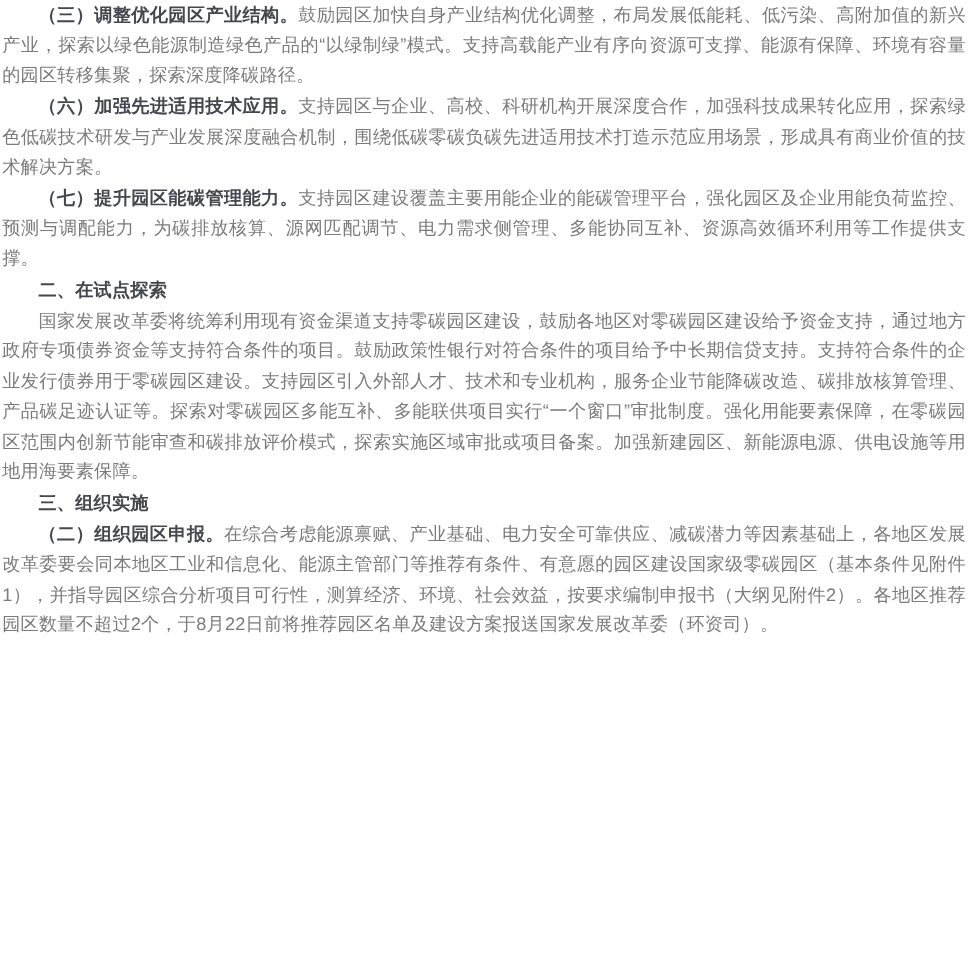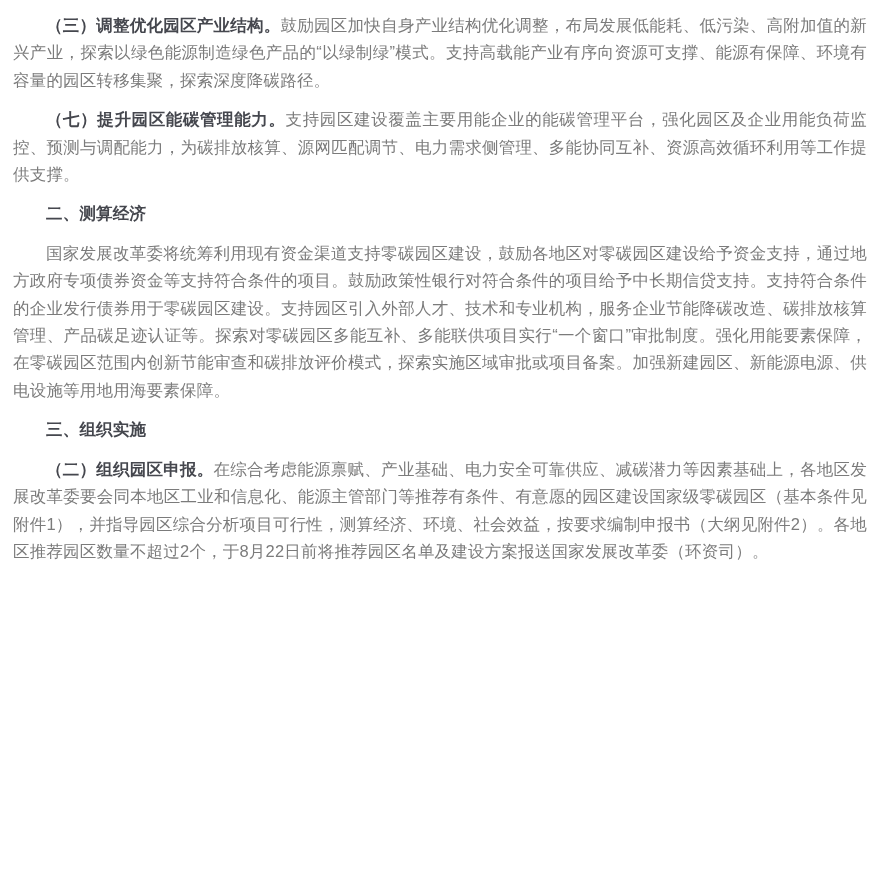--- a/index.html
+++ b/index.html
@@ -18,43 +18,44 @@
     padding: 0 1px;
     font-family: "Liberation Sans", sans-serif;
     font-size: 16.5px;
     line-height: 27.4px;
     color: #7b7b7b;
     text-align: justify;
     text-justify: inter-ideograph;
     letter-spacing: 0.2px;
   }
   .doc p {
-    margin: 12px;
+    margin: 1px;
     padding: 0;
     text-indent: 33px;
   }
   .doc .lead {
     font-weight: bold;
     color: #45474e;
   }
 </style>
 </head>
 <body>
 
 <div class="doc">
 
   <p><span class="lead">（三）调整优化园区产业结构。</span><span>鼓励园区加快自身产业结构优化调整，布局发展低能耗、低污染、高附加值的新兴产业，探索以绿色能源制造绿色产品的“以绿制绿”模式。支持高载能产业有序向资源可支撑、能源有保障、环境有容量的园区转移集聚，探索深度降碳路径。</span></p>
 
 
 
+  <p><span class="lead">（六）加强先进适用技术应用。</span><span>支持园区与企业、高校、科研机构开展深度合作，加强科技成果转化应用，探索绿色低碳技术研发与产业发展深度融合机制，围绕低碳零碳负碳先进适用技术打造示范应用场景，形成具有商业价值的技术解决方案。</span></p>
 
   <p><span class="lead">（七）提升园区能碳管理能力。</span><span>支持园区建设覆盖主要用能企业的能碳管理平台，强化园区及企业用能负荷监控、预测与调配能力，为碳排放核算、源网匹配调节、电力需求侧管理、多能协同互补、资源高效循环利用等工作提供支撑。</span></p>
 
 
-  <p><span class="lead">二、测算经济</span><span></span></p>
+  <p><span class="lead">二、在试点探索</span><span></span></p>
 
   <p><span class="lead"></span><span>国家发展改革委将统筹利用现有资金渠道支持零碳园区建设，鼓励各地区对零碳园区建设给予资金支持，通过地方政府专项债券资金等支持符合条件的项目。鼓励政策性银行对符合条件的项目给予中长期信贷支持。支持符合条件的企业发行债券用于零碳园区建设。支持园区引入外部人才、技术和专业机构，服务企业节能降碳改造、碳排放核算管理、产品碳足迹认证等。探索对零碳园区多能互补、多能联供项目实行“一个窗口”审批制度。强化用能要素保障，在零碳园区范围内创新节能审查和碳排放评价模式，探索实施区域审批或项目备案。加强新建园区、新能源电源、供电设施等用地用海要素保障。</span></p>
 
   <p><span class="lead">三、组织实施</span><span></span></p>
 
 
   <p><span class="lead">（二）组织园区申报。</span><span>在综合考虑能源禀赋、产业基础、电力安全可靠供应、减碳潜力等因素基础上，各地区发展改革委要会同本地区工业和信息化、能源主管部门等推荐有条件、有意愿的园区建设国家级零碳园区（基本条件见附件1），并指导园区综合分析项目可行性，测算经济、环境、社会效益，按要求编制申报书（大纲见附件2）。各地区推荐园区数量不超过2个，于8月22日前将推荐园区名单及建设方案报送国家发展改革委（环资司）。</span></p>
 
 </div>
 

